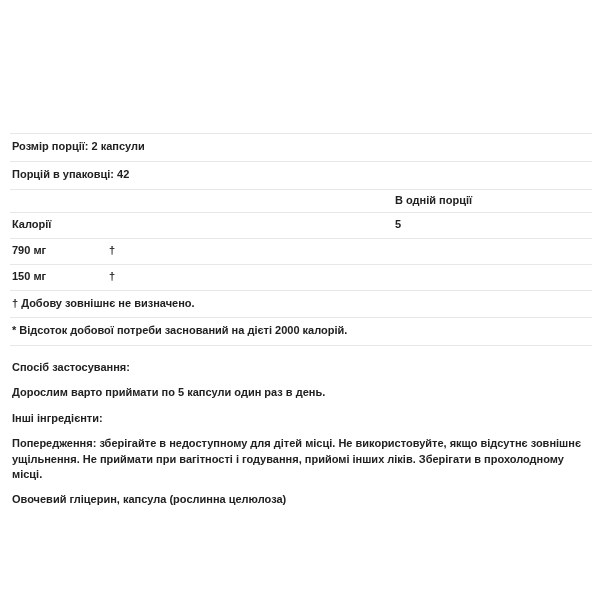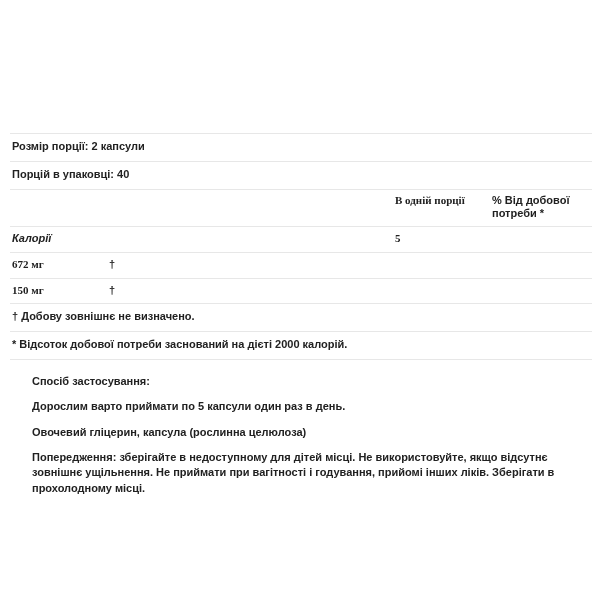--- a/index.html
+++ b/index.html
@@ -20,65 +20,64 @@
     display: flex;
     align-items: flex-start;
     border-top: 1px solid #e7e7e7;
     padding: 5px 0 6px 2px;
     font-size: 11px;
     font-weight: 700;
     line-height: 1.25;
     color: #212121;
   }
   .trow.last { border-bottom: 1px solid #e7e7e7; text-align: right; }
-  .c-name { width: 383px; padding-right: 10px; font-style: italic; }
-  .c-amt  { width: 97px; font-family: Liberation Serif, serif; }
+  .c-name { width: 383px; padding-right: 10px; }
+  .c-amt  { width: 97px; }
   .c-dv   { flex: 1; padding-right: 4px; }
   .trow.header { padding-top: 4px; padding-bottom: 5px; }
   .trow.note, .trow.info { padding-top: 6px; padding-bottom: 7px; }
   
-  .paras { padding: 4px 2px 0 2px; margin-left: 20px; }
+  .paras { padding: 4px 2px 0 2px; }
   .para {
     margin-top: 10px;
     font-size: 11px;
     font-weight: 700;
     line-height: 1.4;
     color: #212121;
   }
 </style>
 </head>
 <body>
 
 <div class="page">
 
   <div class="facts">
 
     <div class="trow info">
       <span>Розмір порції: 2 капсули</span>
     </div>
 
     <div class="trow info">
-      <span>Порцій в упаковці: 40</span>
+      <span>Порцій в упаковці: 42</span>
     </div>
 
     <div class="trow header">
       <div class="c-name"></div>
       <div class="c-amt">В одній порції</div>
-      <div class="c-dv">% Від добової потреби *</div>
     </div>
 
     <div class="trow">
       <div class="c-name">Калорії</div>
       <div class="c-amt">5</div>
       <div class="c-dv"></div>
     </div>
 
 
     <div class="trow">
-      <div class="c-amt">672 мг</div>
+      <div class="c-amt">790 мг</div>
       <div class="c-dv">†</div>
     </div>
 
     <div class="trow">
       <div class="c-amt">150 мг</div>
       <div class="c-dv">†</div>
     </div>
 
     <div class="trow note">
       <span>† Добову зовнішнє не визначено.</span>
@@ -86,17 +85,18 @@
 
     <div class="trow note last">
       <span>* Відсоток добової потреби заснований на дієті 2000 калорій.</span>
     </div>
 
   </div>
 
   <div class="paras">
     <p class="para">Спосіб застосування:</p>
     <p class="para">Дорослим варто приймати по 5 капсули один раз в день.</p>
+    <p class="para">Інші інгредієнти:</p>
+    <p class="para">Попередження: зберігайте в недоступному для дітей місці. Не використовуйте, якщо відсутнє зовнішнє ущільнення. Не приймати при вагітності і годування, прийомі інших ліків. Зберігати в прохолодному місці.</p>
     <p class="para">Овочевий гліцерин, капсула (рослинна целюлоза)</p>
-    <p class="para">Попередження: зберігайте в недоступному для дітей місці. Не використовуйте, якщо відсутнє зовнішнє ущільнення. Не приймати при вагітності і годування, прийомі інших ліків. Зберігати в прохолодному місці.</p>
   </div>
 
 </div>
 
 </body></html>

